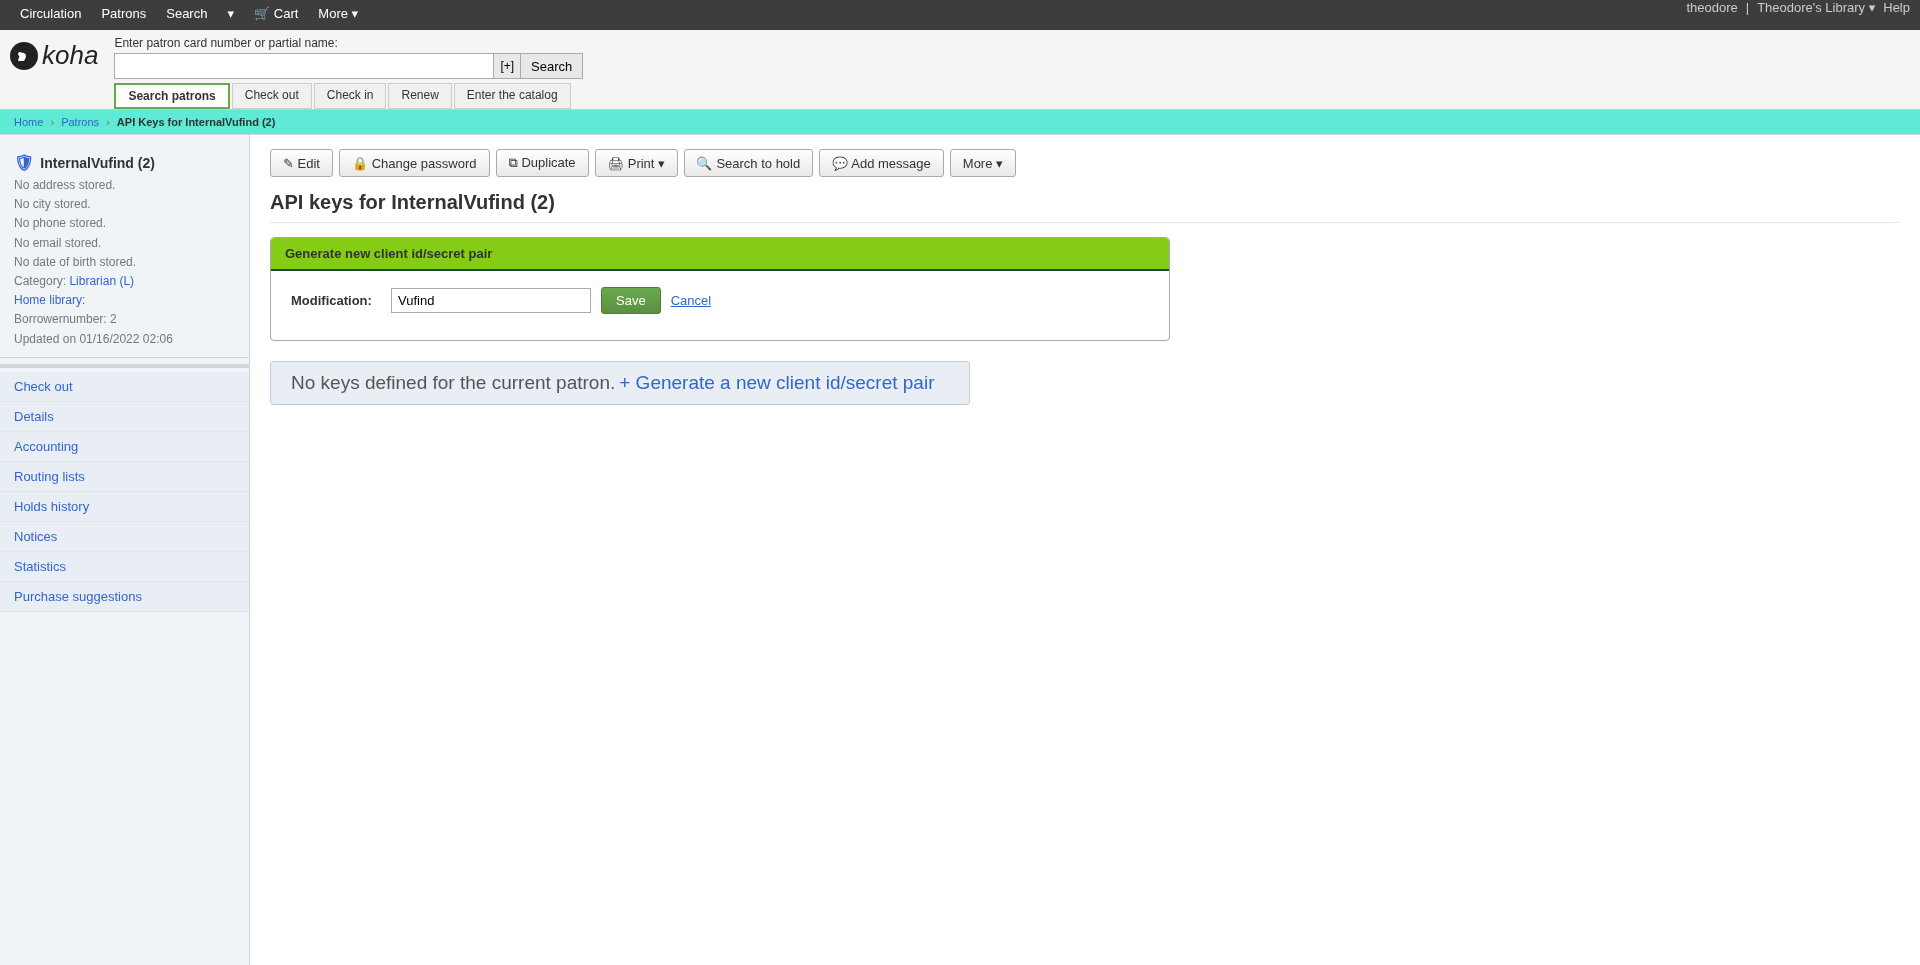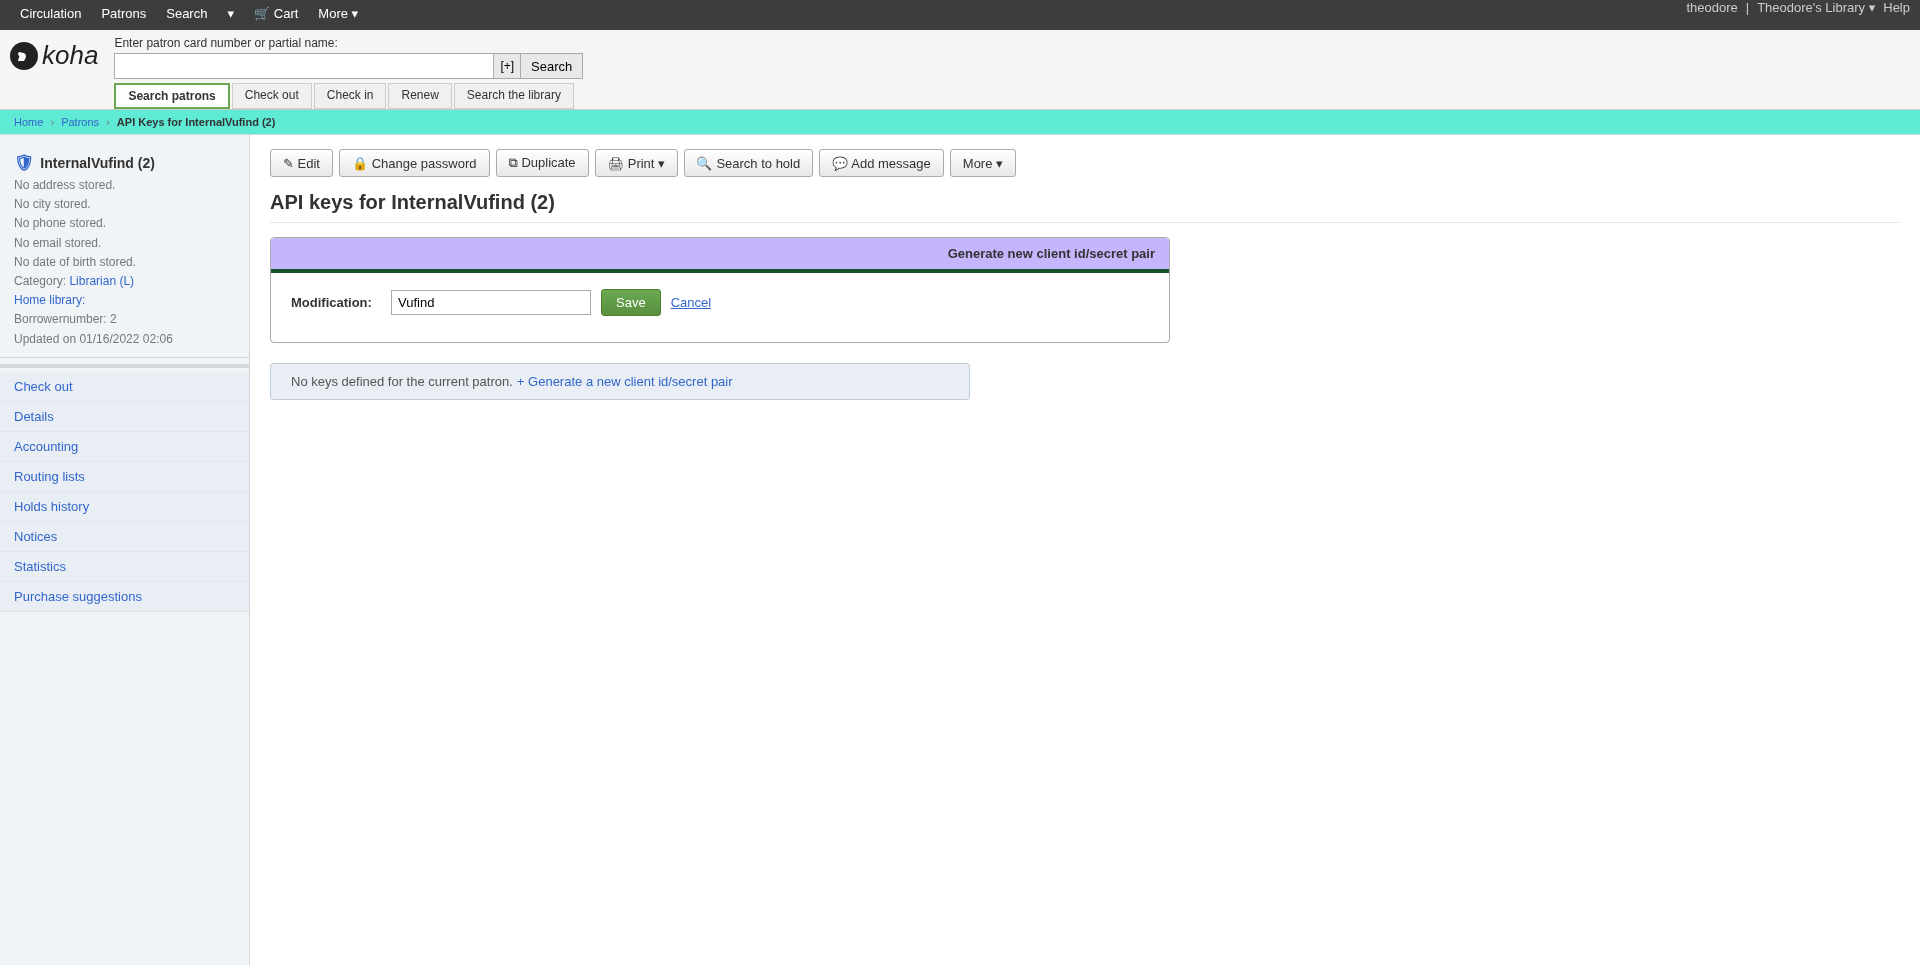--- a/index.html
+++ b/index.html
@@ -201,28 +201,27 @@
     }
 
     
     .generate-panel {
       border: 1px solid #aaa;
       border-radius: 4px;
       margin-bottom: 20px;
       max-width: 900px;
     }
     .generate-panel-title {
-      background: #c4b5fd;
-      border-bottom: 4px solid #14532d;
+      background: #84cc16;
+      border-bottom: 2px solid #14532d;
       padding: 8px 14px;
       font-size: 13px;
       font-weight: bold;
       color: #333;
       border-radius: 4px 4px 0 0;
-      text-align: right;
     }
     .generate-panel-body {
       padding: 16px 20px;
     }
     .form-row {
       display: flex;
       align-items: center;
       gap: 10px;
       margin-bottom: 10px;
     }
@@ -257,21 +256,21 @@
       text-align: right;
     }
 
     
     .no-keys-box {
       background: #e8eef4;
       border: 1px solid #c0ccd8;
       border-radius: 3px;
       padding: 10px 20px;
       color: #555;
-      font-size: 13px;
+      font-size: 19px;
       max-width: 700px;
       display: flex;
       align-items: center;
       gap: 4px;
     }
     .no-keys-box a { color: #3366cc; text-decoration: none; }
   </style>
 </head>
 <body>
 
@@ -308,21 +307,21 @@
     <div class="search-input-row">
       <input type="text" style="width: 380px; padding: 4px 6px; border: 1px solid rgb(170, 170, 170); font-size: 13px; height: 26px;">
       <button class="adv-btn">[+]</button>
       <button class="search-btn" style="background:#e8e8e8; border:1px solid #aaa; border-left:none; padding:3px 10px; cursor:pointer; height:26px; font-size:13px;">Search</button>
     </div>
     <div class="search-tabs">
       <a href="#" class="search-tab active">Search patrons</a>
       <a href="#" class="search-tab">Check out</a>
       <a href="#" class="search-tab">Check in</a>
       <a href="#" class="search-tab">Renew</a>
-      <a href="#" class="search-tab">Search the library</a>
+      <a href="#" class="search-tab">Enter the catalog</a>
     </div>
   </div>
 </div>
 
 <div class="breadcrumb">
   <a href="#">Home</a>
   <span class="sep">›</span>
   <a href="#">Patrons</a>
   <span class="sep">›</span>
   <span class="current">API Keys for InternalVufind (2)</span>

